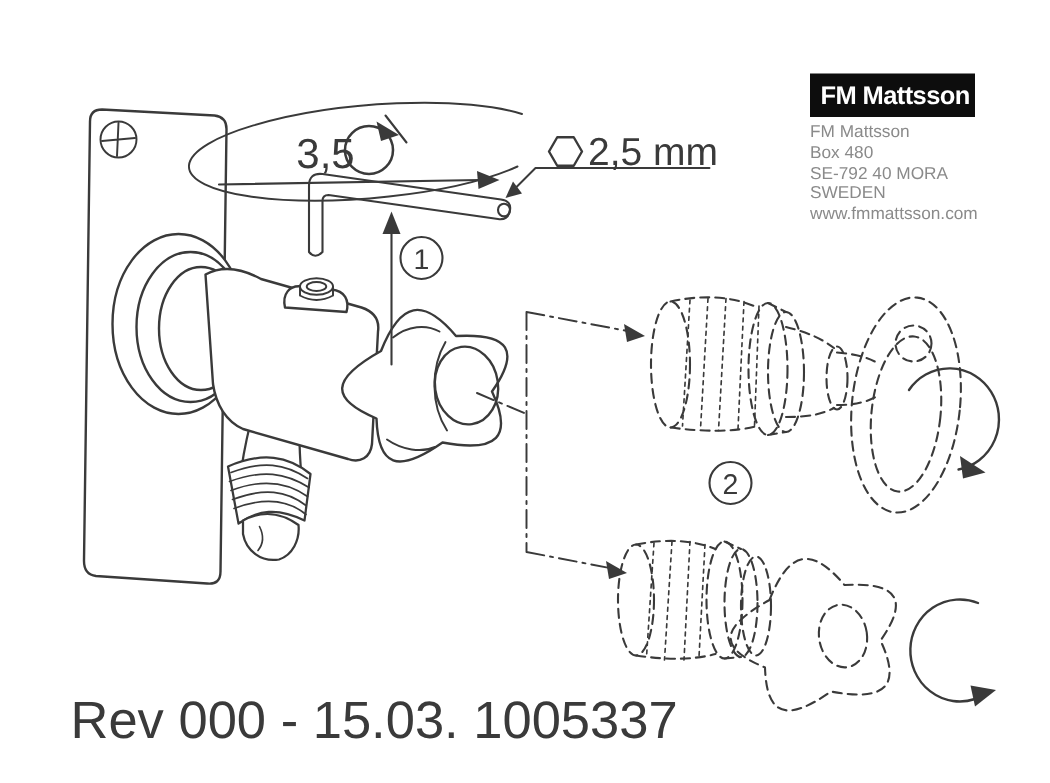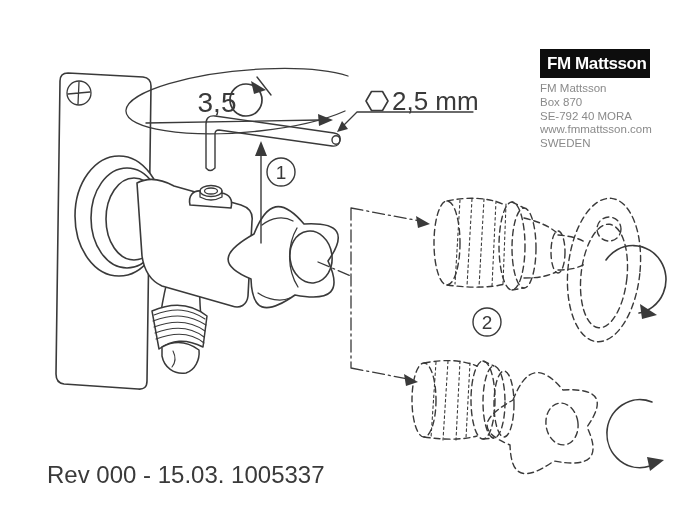--- a/index.html
+++ b/index.html
@@ -14,21 +14,21 @@
   }
   .logo-text{
     color:#ffffff;font-weight:bold;font-size:17px;letter-spacing:-0.4px;
     padding-left:7px;white-space:nowrap;
   }
   .address{
     position:absolute;left:540px;top:82px;color:#8a8a8a;
     font-size:11.5px;line-height:13.8px;
   }
   .rev-line{
-    position:absolute;left:47px;top:461px;color:#3a3a3a;font-size:24px;
+    position:absolute;left:47px;top:461px;color:#3a3a3a;font-size:35px;
     white-space:nowrap;
   }
   svg text{fill:#3a3a3a;font-family:"Liberation Sans",sans-serif;}
 </style>
 </head>
 <body>
 
 <div class="page">
 
   <svg class="drawing" width="700" height="522" viewBox="0 0 700 522" fill="none" stroke="#3a3a3a" stroke-width="1.6" stroke-linecap="round" stroke-linejoin="round">
@@ -156,20 +156,20 @@
       <path d="M 652 402 A 33 34 0 1 0 650 466"></path>
       <polygon fill="#3a3a3a" stroke="none" points="664,460 647,457 650,471"></polygon>
     </g>
   </svg>
 
   <div class="logo-box">
     <span class="logo-text">FM Mattsson</span>
   </div>
   <div class="address">
     <div>FM Mattsson</div>
-    <div>Box 870</div>
+    <div>Box 480</div>
     <div>SE-792 40 MORA</div>
+    <div>SWEDEN</div>
     <div>www.fmmattsson.com</div>
-    <div>SWEDEN</div>
   </div>
 
   <div class="rev-line">Rev 000 - 15.03. 1005337</div>
 </div>
 
 </body></html>

